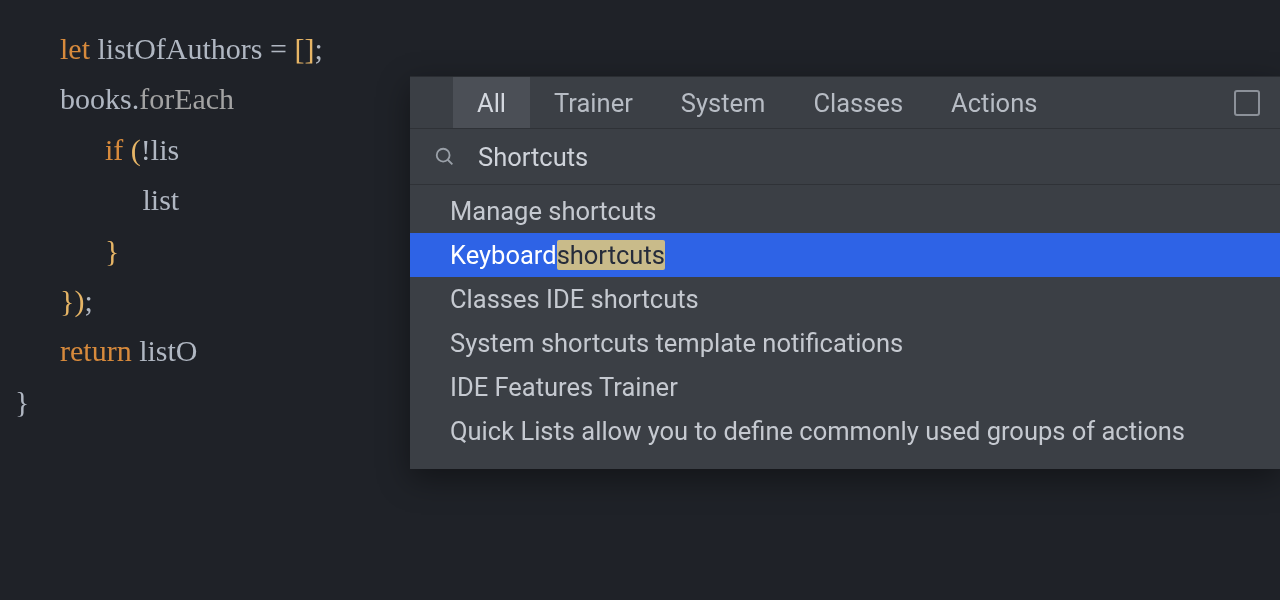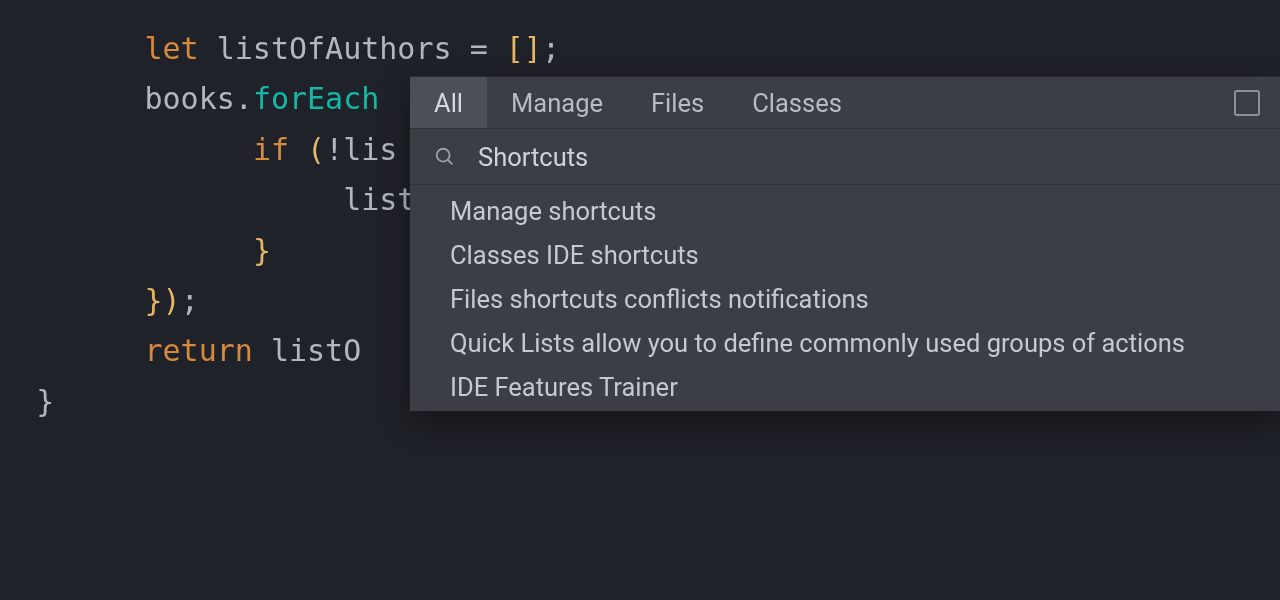--- a/index.html
+++ b/index.html
@@ -12,24 +12,24 @@
   .editor {
     position: absolute;
     top: 0; left: 0; right: 0; bottom: 0;
     padding-top: 24px;
     font-family: "SF Mono", "Menlo", "Consolas", monospace;
     font-size: 30px;
     line-height: 1.68;
     color: #b0b7c2;
     white-space: pre;
   }
-  .editor .line { display: block; }
+  .editor .line { display: block; font-family: Liberation Serif, serif; }
   .kw   { color: #d78a3c; }
   .id   { color: #b0b7c2; }
-  .fn   { color: #14b8a6; }
+  .fn   { color: #a3a3a3; }
   .punc { color: #b0b7c2; }
   .br   { color: #e6b566; }
 
   .popup {
     position: absolute;
     top: 76px;
     left: 410px;
     right: 0;
     background: #3b3f45;
     border-top: 1px solid #2a2d32;
@@ -48,20 +48,21 @@
     display: flex;
     align-items: center;
     height: 100%;
     padding: 0 24px;
     color: #b7bcc4;
     cursor: pointer;
   }
   .tab.active {
     background: #4b4f56;
     color: #d4d8df;
+    margin-left: 43px;
   }
   .pin {
     position: absolute;
     right: 20px;
     top: 50%;
     transform: translateY(-50%);
     width: 26px;
     height: 26px;
     border: 2px solid #8c9199;
     border-radius: 3px;
@@ -77,21 +78,21 @@
   .search-icon {
     width: 22px; height: 22px;
     margin-right: 22px;
     flex-shrink: 0;
   }
   .search-icon svg { display: block; }
   .search-text {
     color: #cfd3da;
     font-size: 25.5px;
   }
-  .results { padding: 4px 0 2px; }
+  .results { padding: 4px 0 16px; }
   .result {
     display: flex;
     align-items: center;
     height: 44px;
     padding: 0 40px;
     color: #c5c9d0;
     cursor: pointer;
     white-space: nowrap;
   }
   .result.selected {
@@ -109,44 +110,49 @@
   }
 </style>
 </head>
 <body>
 
 <div class="editor" id="editor"><span class="line">        <span class="kw">let</span><span class="id"> listOfAuthors </span><span class="punc">= </span><span class="br">[]</span><span class="punc">;</span></span><span class="line">        <span class="id">books</span><span class="punc">.</span><span class="fn">forEach</span></span><span class="line">              <span class="kw">if</span><span class="id"> </span><span class="br">(</span><span class="punc">!</span><span class="id">lis</span></span><span class="line">                   <span class="id">list</span></span><span class="line">              <span class="br">}</span></span><span class="line">        <span class="br">})</span><span class="punc">;</span></span><span class="line">        <span class="kw">return</span><span class="id"> listO</span></span><span class="line">  <span class="id">}</span></span></div>
 
 <div class="popup">
   <div class="tabs" id="tabs">
     <div class="tab active">All</div>
-      <div class="tab">Manage</div>
-      <div class="tab">Files</div>
+      <div class="tab">Trainer</div>
+      <div class="tab">System</div>
       <div class="tab">Classes</div>
+      <div class="tab">Actions</div>
       <div class="pin"></div>
   </div>
   <div class="search-row">
     <span class="search-icon">
       <svg viewBox="0 0 24 24" width="22" height="22" fill="none" stroke="#9aa0a8" stroke-width="2">
         <circle cx="10" cy="10" r="7"></circle>
         <line x1="20" y1="20" x2="15" y2="15"></line>
       </svg>
     </span>
     <span class="search-text">Shortcuts</span>
   </div>
   <div class="results" id="results">
       <div class="result">
         <span>Manage shortcuts</span>
       </div>
+      <div class="result selected">
+        <span>Keyboard </span>
+        <span class="match-hl">shortcuts</span>
+      </div>
       <div class="result">
         <span>Classes IDE shortcuts</span>
       </div>
       <div class="result">
-        <span>Files shortcuts conflicts notifications</span>
+        <span>System shortcuts template notifications</span>
+      </div>
+      <div class="result">
+        <span>IDE Features Trainer</span>
       </div>
       <div class="result">
         <span>Quick Lists allow you to define commonly used groups of actions</span>
-      </div>
-      <div class="result">
-        <span>IDE Features Trainer</span>
       </div>
     </div>
 </div>
 
 </body></html>

